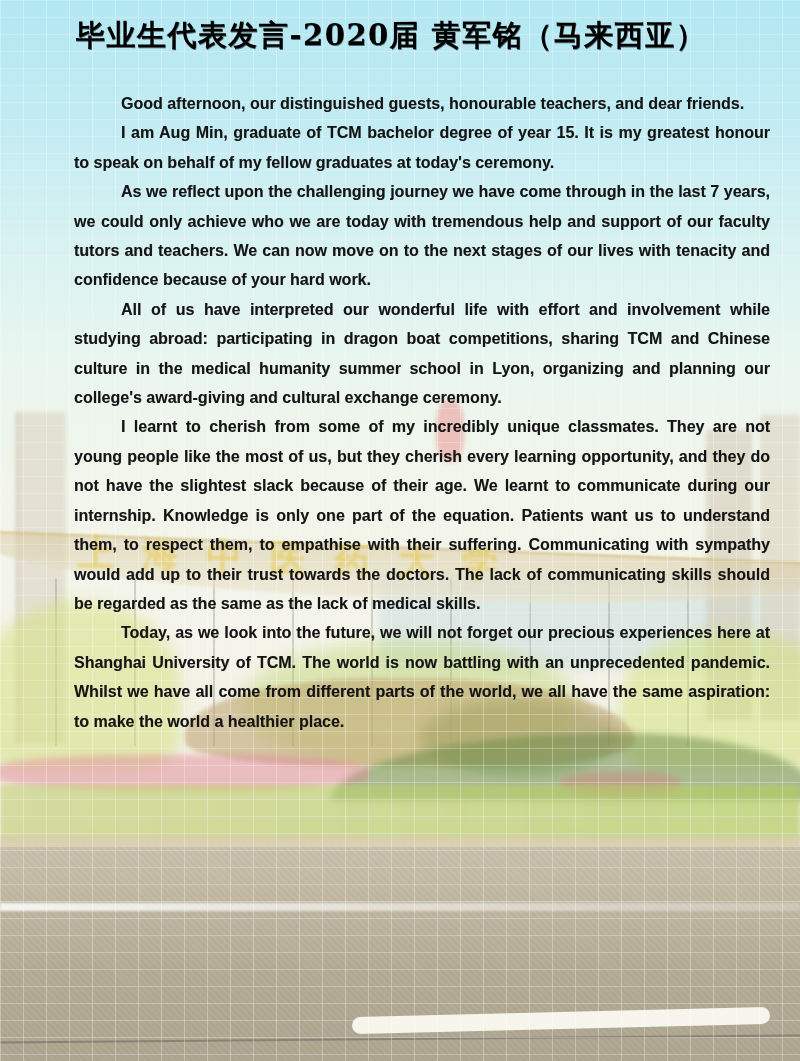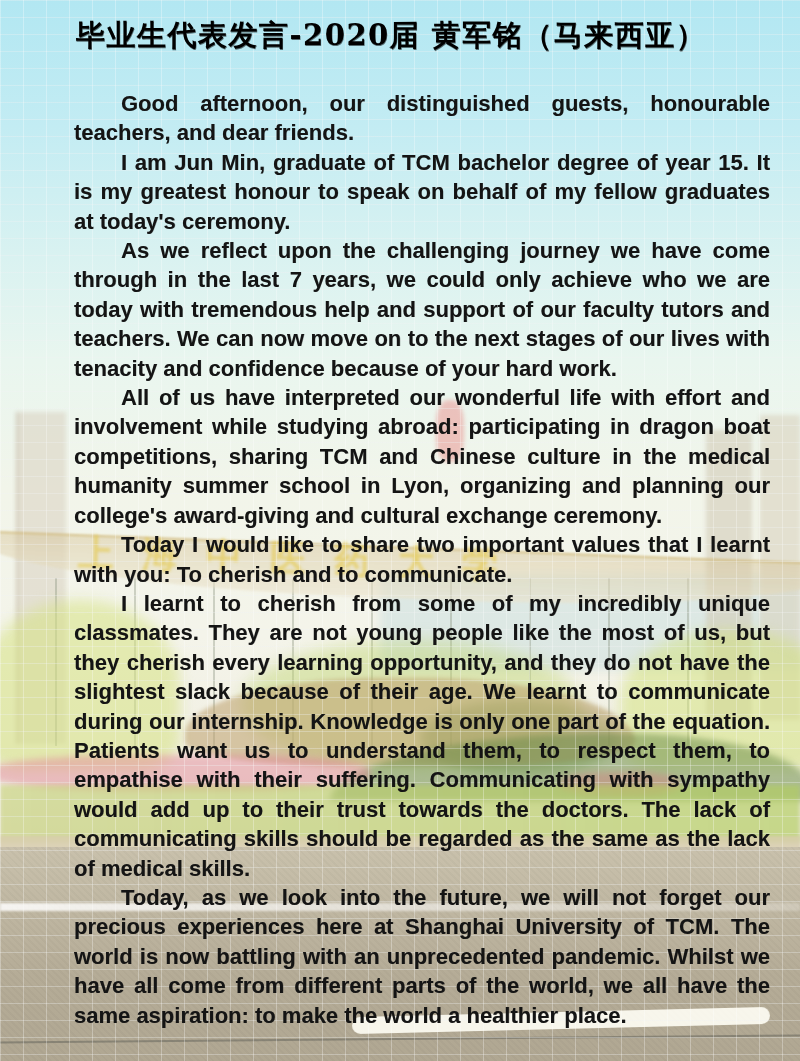--- a/index.html
+++ b/index.html
@@ -104,21 +104,21 @@
 
   .content { position:absolute; left:30px; right:30px; top:16px;margin-left:44px; }
   .title {
     font-family:"DejaVu Serif", serif;
     font-size:29px; font-weight:900; color:#000;
     letter-spacing:1.5px; margin:0 0 33px 2px;
     text-shadow:.5px .5px 0 rgba(0,0,0,.55);
     white-space:nowrap;
   }
   .para {
-    font-size:22px; line-height:29.4px; font-weight:700;
+    font-size:16px; line-height:29.4px; font-weight:700;
     color:#141414; text-align:justify; text-indent:47px;
     text-shadow:.3px .3px 0 rgba(20,20,20,.35);
   }
 </style>
 </head>
 <body>
 
 <div class="page">
 
   <div class="photo">
@@ -144,21 +144,20 @@
     <div class="white-band"></div>
     <div class="white-streak"></div>
     <div class="dark-line"></div>
   </div>
 
   <div class="grid"></div>
 
   <div class="content">
     <h1 class="title">毕业生代表发言-2020届 黄军铭（马来西亚）</h1>
     <p class="para">Good afternoon, our distinguished guests, honourable teachers, and dear friends.</p>
-    <p class="para">I am Jun Min, graduate of TCM bachelor degree of year 15. It is my greatest honour to speak on behalf of my fellow graduates at today's ceremony.</p>
+    <p class="para">I am Aug Min, graduate of TCM bachelor degree of year 15. It is my greatest honour to speak on behalf of my fellow graduates at today's ceremony.</p>
     <p class="para">As we reflect upon the challenging journey we have come through in the last 7 years, we could only achieve who we are today with tremendous help and support of our faculty tutors and teachers. We can now move on to the next stages of our lives with tenacity and confidence because of your hard work.</p>
     <p class="para">All of us have interpreted our wonderful life with effort and involvement while studying abroad: participating in dragon boat competitions, sharing TCM and Chinese culture in the medical humanity summer school in Lyon, organizing and planning our college's award-giving and cultural exchange ceremony.</p>
-    <p class="para">Today I would like to share two important values that I learnt with you: To cherish and to communicate.</p>
     <p class="para">I learnt to cherish from some of my incredibly unique classmates. They are not young people like the most of us, but they cherish every learning opportunity, and they do not have the slightest slack because of their age. We learnt to communicate during our internship. Knowledge is only one part of the equation. Patients want us to understand them, to respect them, to empathise with their suffering. Communicating with sympathy would add up to their trust towards the doctors. The lack of communicating skills should be regarded as the same as the lack of medical skills.</p>
     <p class="para">Today, as we look into the future, we will not forget our precious experiences here at Shanghai University of TCM. The world is now battling with an unprecedented pandemic. Whilst we have all come from different parts of the world, we all have the same aspiration: to make the world a healthier place.</p>
   </div>
 
 </div>
 
 </body></html>

